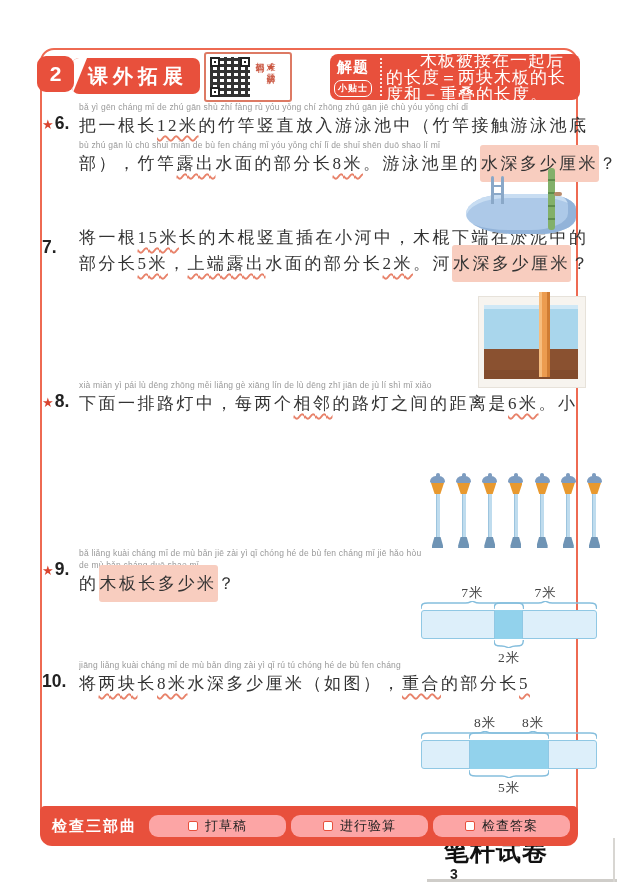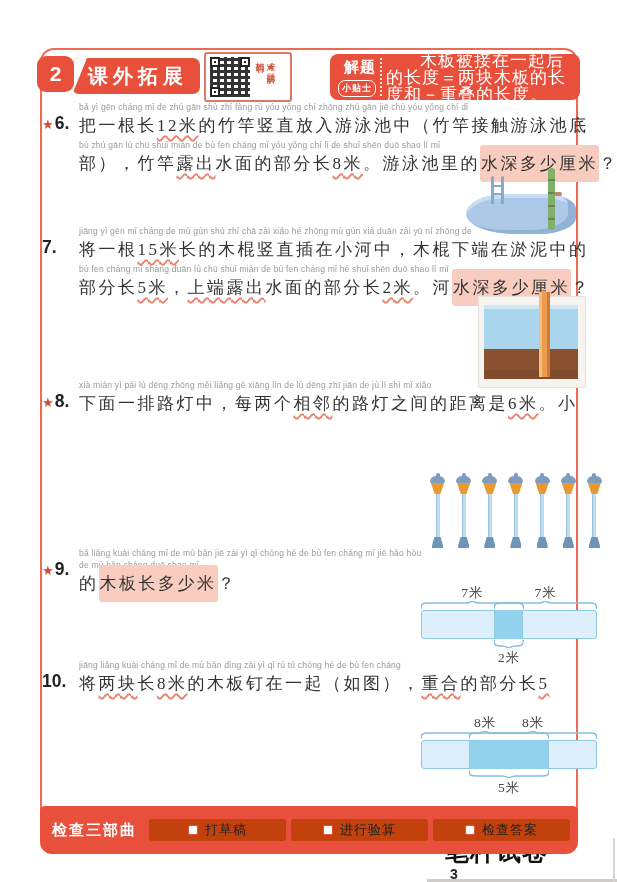--- a/index.html
+++ b/index.html
@@ -42,21 +42,21 @@
   .qr i::after{content:"";position:absolute;left:2px;top:2px;width:2px;height:2px;background:#222;}
   .qr i.tl{left:0;top:0}.qr i.tr{right:0;top:0}.qr i.bl{left:0;bottom:0}
   .qrcap{
     writing-mode:vertical-rl;color:#c9543e;font:9px "Liberation Serif",serif;
     margin-left:4px;height:44px;line-height:11px;letter-spacing:1px;
   }
   .tipbox{
     position:absolute;left:330px;top:54px;width:250px;height:46px;background:#e8503c;
     border-radius:8px;display:flex;align-items:center;color:#fff;z-index:2;
   }
-  .tiplabel{width:46px;text-align:right;flex:0 0 46px;}
+  .tiplabel{width:46px;text-align:center;flex:0 0 46px;}
   .tiplabel .l1{font:bold 15px "Liberation Sans",sans-serif;letter-spacing:1px;}
   .tiplabel .l2{
     font:bold 9px "Liberation Sans",sans-serif;border:1px solid #fff;border-radius:7px;
     padding:1px 3px;display:inline-block;margin-top:2px;letter-spacing:1px;
   }
   .tipdivider{width:0;height:38px;border-left:2px dotted rgba(255,255,255,.85);margin:0 4px;}
   .tiptext{font-size:17px;line-height:17px;letter-spacing:1px;text-indent:2em;padding-right:6px;}
   
   .problem{position:absolute;left:42px;width:556px;z-index:1;}
   #p6{top:102px}#p7{top:226px}#p8{top:380px}#p9{top:548px}#p10{top:660px}
@@ -121,27 +121,27 @@
     border:1.5px solid #90c8e4;border-radius:3px;box-sizing:border-box;
   }
   .dg-overlap{
     position:absolute;top:-1.5px;height:29px;background:#92d2ec;
     border-left:1.5px solid #90c8e4;border-right:1.5px solid #90c8e4;box-sizing:border-box;
   }
   .dg-brace{position:absolute;height:8px;}
   .dg-brace svg{display:block;}
   
   .footbar{
-    position:absolute;left:40px;top:806px;width:538px;height:48px;background:#e8503c;
+    position:absolute;left:40px;top:806px;width:538px;height:40px;background:#e8503c;
     border-radius:5px 5px 12px 12px;display:flex;align-items:center;box-sizing:border-box;z-index:4;
   }
   .foot-title{color:#fff;font:bold 15px "Liberation Sans",sans-serif;letter-spacing:2px;margin:0 12px 0 12px;white-space:nowrap;}
   .check-strip{flex:1;display:flex;gap:5px;margin-right:8px;height:22px;}
   .check-cell{
-    flex:1;background:#c2410c;border-radius:3px;display:flex;align-items:center;justify-content:center;gap:7px;
+    flex:1;background:#fca5a5;border-radius:9px;display:flex;align-items:center;justify-content:center;gap:7px;
     font:13px "Liberation Serif",serif;color:#222;letter-spacing:1px;
   }
   .checkbox{width:10px;height:10px;border:1.5px solid #e8503c;border-radius:2px;background:#fff;box-sizing:border-box;}
   
   .branding{position:absolute;left:436px;top:838px;width:160px;}
   .logo-row{display:flex;align-items:flex-start;flex-direction:column;}
   .logo-text{font:bold 25px "Liberation Sans",sans-serif;color:#111;letter-spacing:1px;line-height:26px;margin-left:8px;}
   .page-num{font:bold 14px "Liberation Sans",sans-serif;color:#222;margin-left:14px;margin-top:2px;}
   .url-row{display:flex;align-items:flex-end;border-bottom:2px solid #111;padding-bottom:1px;width:150px;}
   .logo-tag{
@@ -188,25 +188,23 @@
       <div class="zh"><span>把一根长</span><span class="seg-wavy">12米</span><span>的竹竿竖直放入游泳池中（竹竿接触游泳池底</span></div>
     </div>
     <div class="line">
       <div class="pinyin">bù            zhú gān  lù  chū shuǐ miàn de  bù  fen cháng    mǐ        yóu yǒng chí  lǐ  de shuǐ shēn duō shao  lí   mǐ</div>
       <div class="zh"><span>部），竹竿</span><span class="seg-wavy">露出</span><span>水面的部分长</span><span class="seg-wavy">8米</span><span>。游泳池里的</span><span class="seg-hl">水深多少厘米</span><span>？</span></div>
     </div>
   </section>
 <section class="problem" id="p7">
     <div class="pnum-wrap"><span class="pnum">7.</span></div>
     <div class="line">
-      <div class="pinyin">jiāng yì  gēn       mǐ cháng de  mù  gùn shù  zhí  chā  zài xiǎo hé zhōng       mù gùn  xià duān zài  yū   ní zhōng de</div>
       <div class="zh"><span>将一根</span><span class="seg-wavy">15米</span><span>长的木棍竖直插在小河中，木棍下端在淤泥中的</span></div>
     </div>
     <div class="line">
-      <div class="pinyin">bù  fen cháng    mǐ        shàng duān lù  chū shuǐ miàn de  bù  fen cháng    mǐ        hé  shuǐ shēn duō shao  lí   mǐ</div>
       <div class="zh"><span>部分长</span><span class="seg-wavy">5米</span><span>，</span><span class="seg-wavy">上端露出</span><span>水面的部分长</span><span class="seg-wavy">2米</span><span>。河</span><span class="seg-hl">水深多少厘米</span><span>？</span></div>
     </div>
   </section>
 <section class="problem" id="p8">
     <div class="pnum-wrap"><span class="star">★</span><span class="pnum">8.</span></div>
     <div class="line">
       <div class="pinyin">xià miàn yì  pái  lù dēng zhōng      měi liǎng gè xiāng lín  de  lù dēng zhī  jiān  de  jù   lí  shì    mǐ     xiǎo</div>
       <div class="zh"><span>下面一排路灯中，每两个</span><span class="seg-wavy">相邻</span><span>的路灯之间的距离是</span><span class="seg-wavy">6米</span><span>。小</span></div>
     </div>
   </section>
@@ -217,21 +215,21 @@
     </div>
     <div class="line">
       <div class="pinyin">de  mù  bǎn cháng duō shao  mǐ</div>
       <div class="zh"><span>的</span><span class="seg-hl">木板长多少米</span><span>？</span></div>
     </div>
   </section>
 <section class="problem" id="p10">
     <div class="pnum-wrap"><span class="pnum">10.</span></div>
     <div class="line">
       <div class="pinyin">jiāng liǎng kuài cháng     mǐ  de  mù  bǎn dìng zài  yì   qǐ        rú   tú        chóng hé  de  bù  fen cháng</div>
-      <div class="zh"><span>将</span><span class="seg-wavy">两块</span><span>长</span><span class="seg-wavy">8米</span><span>的木板钉在一起（如图），</span><span class="seg-wavy">重合</span><span>的部分长</span><span class="seg-wavy">5</span></div>
+      <div class="zh"><span>将</span><span class="seg-wavy">两块</span><span>长</span><span class="seg-wavy">8米</span><span>水深多少厘米（如图），</span><span class="seg-wavy">重合</span><span>的部分长</span><span class="seg-wavy">5</span></div>
     </div>
   </section>
 
 <div class="art" id="pool">
   <div class="pool-water"></div>
   <div class="ladder">
     <i class="r1"></i>
       <i class="r2"></i>
       <u class="g1"></u>
       <u class="g2"></u>

